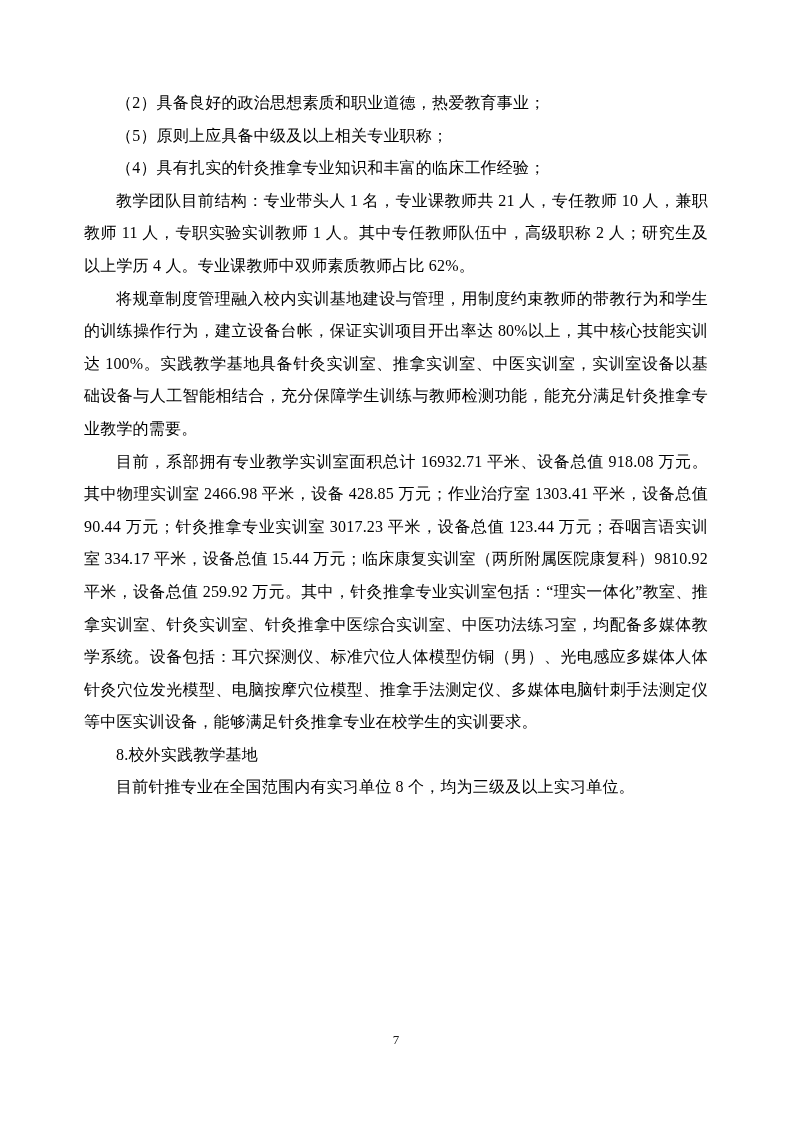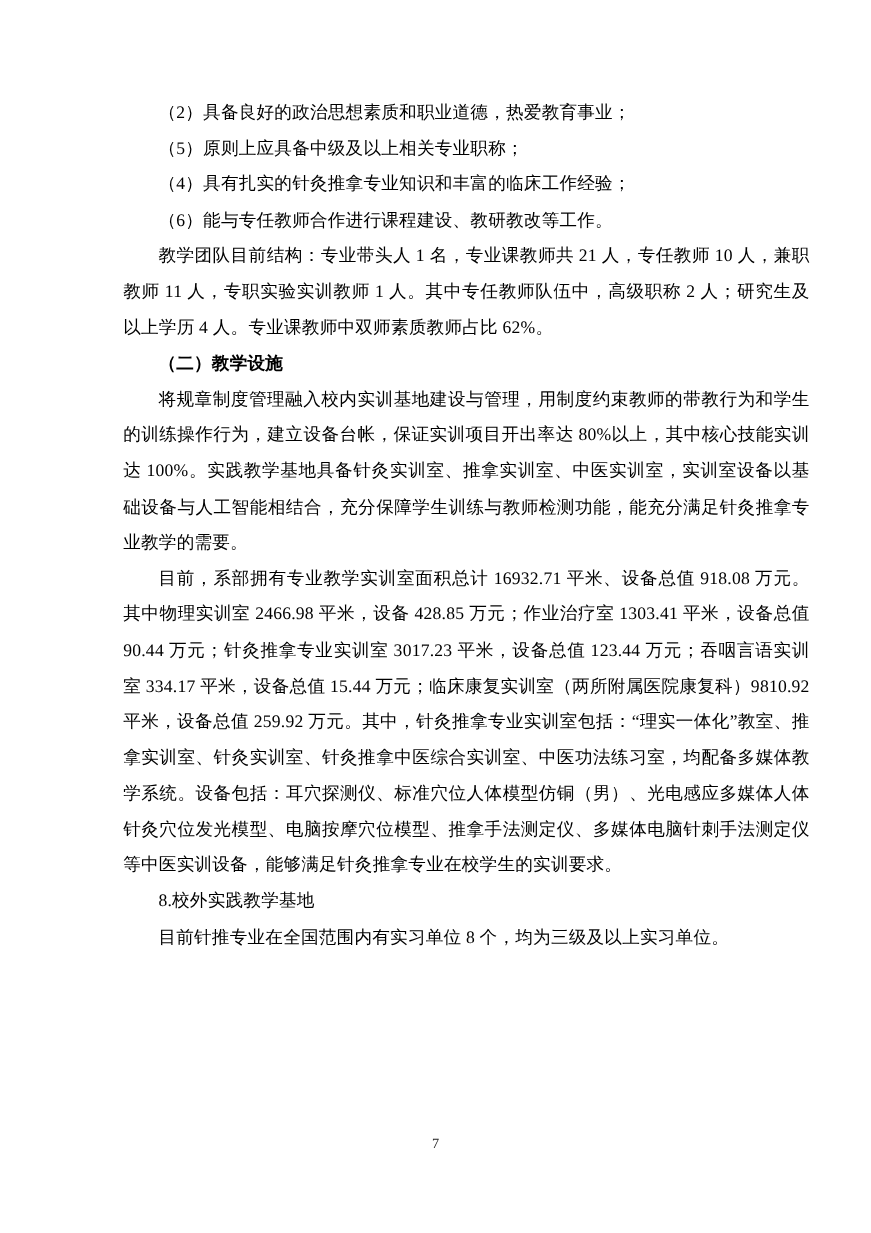--- a/index.html
+++ b/index.html
@@ -18,21 +18,20 @@
   }
   .content {
     position: absolute;
     left: 84px;
     top: 87px;
     width: 624px;
     font-size: 16px;
     line-height: 32.6px;
     text-align: justify;
     letter-spacing: 0.2px;
-    margin-left: 28px;
   }
   .para {
     margin: 0;
     padding: 0;
     text-indent: 2em;
   }
   .para.heading {
     font-weight: bold;
     font-family: "Liberation Sans", "DejaVu Sans", sans-serif;
   }
@@ -49,22 +48,20 @@
   }
 </style>
 </head>
 <body>
 
 <div class="page">
   <div class="content">
     <p class="para">（2）具备良好的政治思想素质和职业道德，热爱教育事业；</p>
     <p class="para">（5）原则上应具备中级及以上相关专业职称；</p>
     <p class="para">（4）具有扎实的针灸推拿专业知识和丰富的临床工作经验；</p>
-    <p class="para">（6）能与专任教师合作进行课程建设、教研教改等工作。</p>
     <p class="para">教学团队目前结构：专业带头人 1 名，专业课教师共 21 人，专任教师 10 人，兼职教师 11 人，专职实验实训教师 1 人。其中专任教师队伍中，高级职称 2 人；研究生及以上学历 4 人。专业课教师中双师素质教师占比 62%。</p>
-    <p class="para heading">（二）教学设施</p>
     <p class="para">将规章制度管理融入校内实训基地建设与管理，用制度约束教师的带教行为和学生的训练操作行为，建立设备台帐，保证实训项目开出率达 80%以上，其中核心技能实训达 100%。实践教学基地具备针灸实训室、推拿实训室、中医实训室，实训室设备以基础设备与人工智能相结合，充分保障学生训练与教师检测功能，能充分满足针灸推拿专业教学的需要。</p>
     <p class="para">目前，系部拥有专业教学实训室面积总计 16932.71 平米、设备总值 918.08 万元。其中物理实训室 2466.98 平米，设备 428.85 万元；作业治疗室 1303.41 平米，设备总值 90.44 万元；针灸推拿专业实训室 3017.23 平米，设备总值 123.44 万元；吞咽言语实训室 334.17 平米，设备总值 15.44 万元；临床康复实训室（两所附属医院康复科）9810.92 平米，设备总值 259.92 万元。其中，针灸推拿专业实训室包括：“理实一体化”教室、推拿实训室、针灸实训室、针灸推拿中医综合实训室、中医功法练习室，均配备多媒体教学系统。设备包括：耳穴探测仪、标准穴位人体模型仿铜（男）、光电感应多媒体人体针灸穴位发光模型、电脑按摩穴位模型、推拿手法测定仪、多媒体电脑针刺手法测定仪等中医实训设备，能够满足针灸推拿专业在校学生的实训要求。</p>
     <p class="para">8.校外实践教学基地</p>
     <p class="para">目前针推专业在全国范围内有实习单位 8 个，均为三级及以上实习单位。</p>
   </div>
   <div class="footer">7</div>
 </div>
 
 </body></html>

